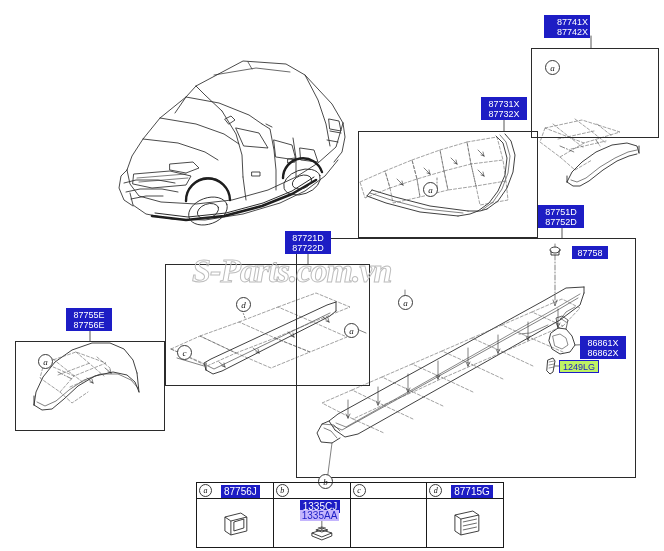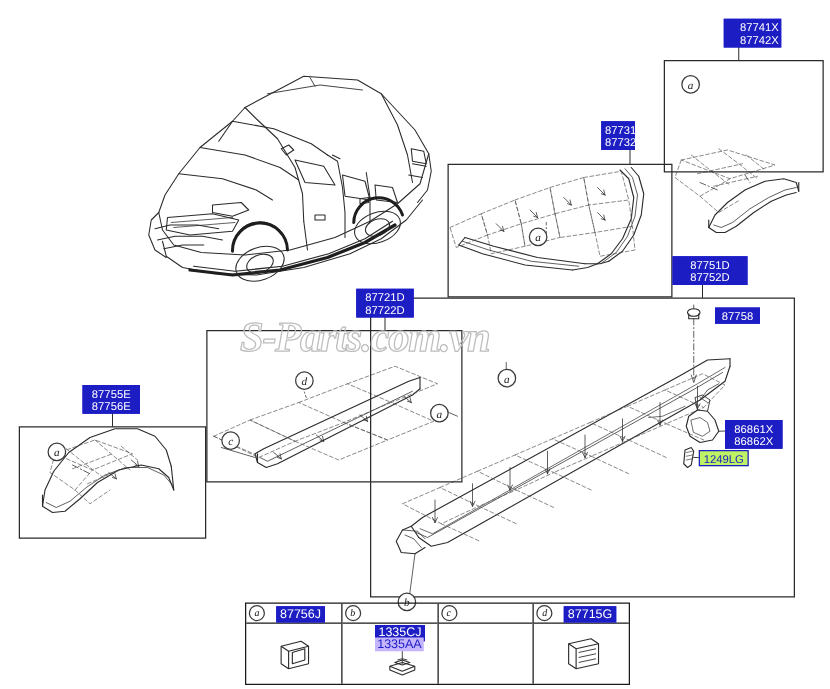--- a/index.html
+++ b/index.html
@@ -374,41 +374,41 @@
 
     </g>
   </svg>
 
   <div class="panel" style="left:531px;top:48px;width:128px;height:90px;"></div>
   <div class="panel" style="left:358px;top:131px;width:180px;height:107px;"></div>
   <div class="panel" style="left:15px;top:341px;width:150px;height:90px;"></div>
   <div class="panel" style="left:165px;top:264px;width:205px;height:122px;"></div>
   <div class="panel" style="left:296px;top:238px;width:340px;height:240px;"></div>
 
-  <div class="ref sel two" style="left:579px;top:15px;width:46px;padding-left:12px;">
+  <div class="ref sel two" style="left:544px;top:15px;width:46px;padding-left:12px;">
     <div>87741X</div>
     <div>87742X</div>
   </div>
 
-  <div class="ref sel two" style="left:481px;top:97px;width:27px;">
+  <div class="ref sel two" style="left:481px;top:97px;width:46px;">
     <div>87731X</div>
     <div>87732X</div>
   </div>
 
   <div class="ref sel two" style="left:66px;top:308px;width:46px;">
     <div>87755E</div>
     <div>87756E</div>
   </div>
 
   <div class="ref sel two" style="left:285px;top:231px;width:46px;">
     <div>87721D</div>
     <div>87722D</div>
   </div>
 
-  <div class="ref sel two" style="left:538px;top:205px;width:60px;">
+  <div class="ref sel two" style="left:538px;top:205px;width:46px;">
     <div>87751D</div>
     <div>87752D</div>
   </div>
 
   <div class="ref sel" style="left:572px;top:246px;width:36px;">
     <div>87758</div>
   </div>
 
   <div class="ref sel two" style="left:580px;top:336px;width:46px;">
     <div>86861X</div>

